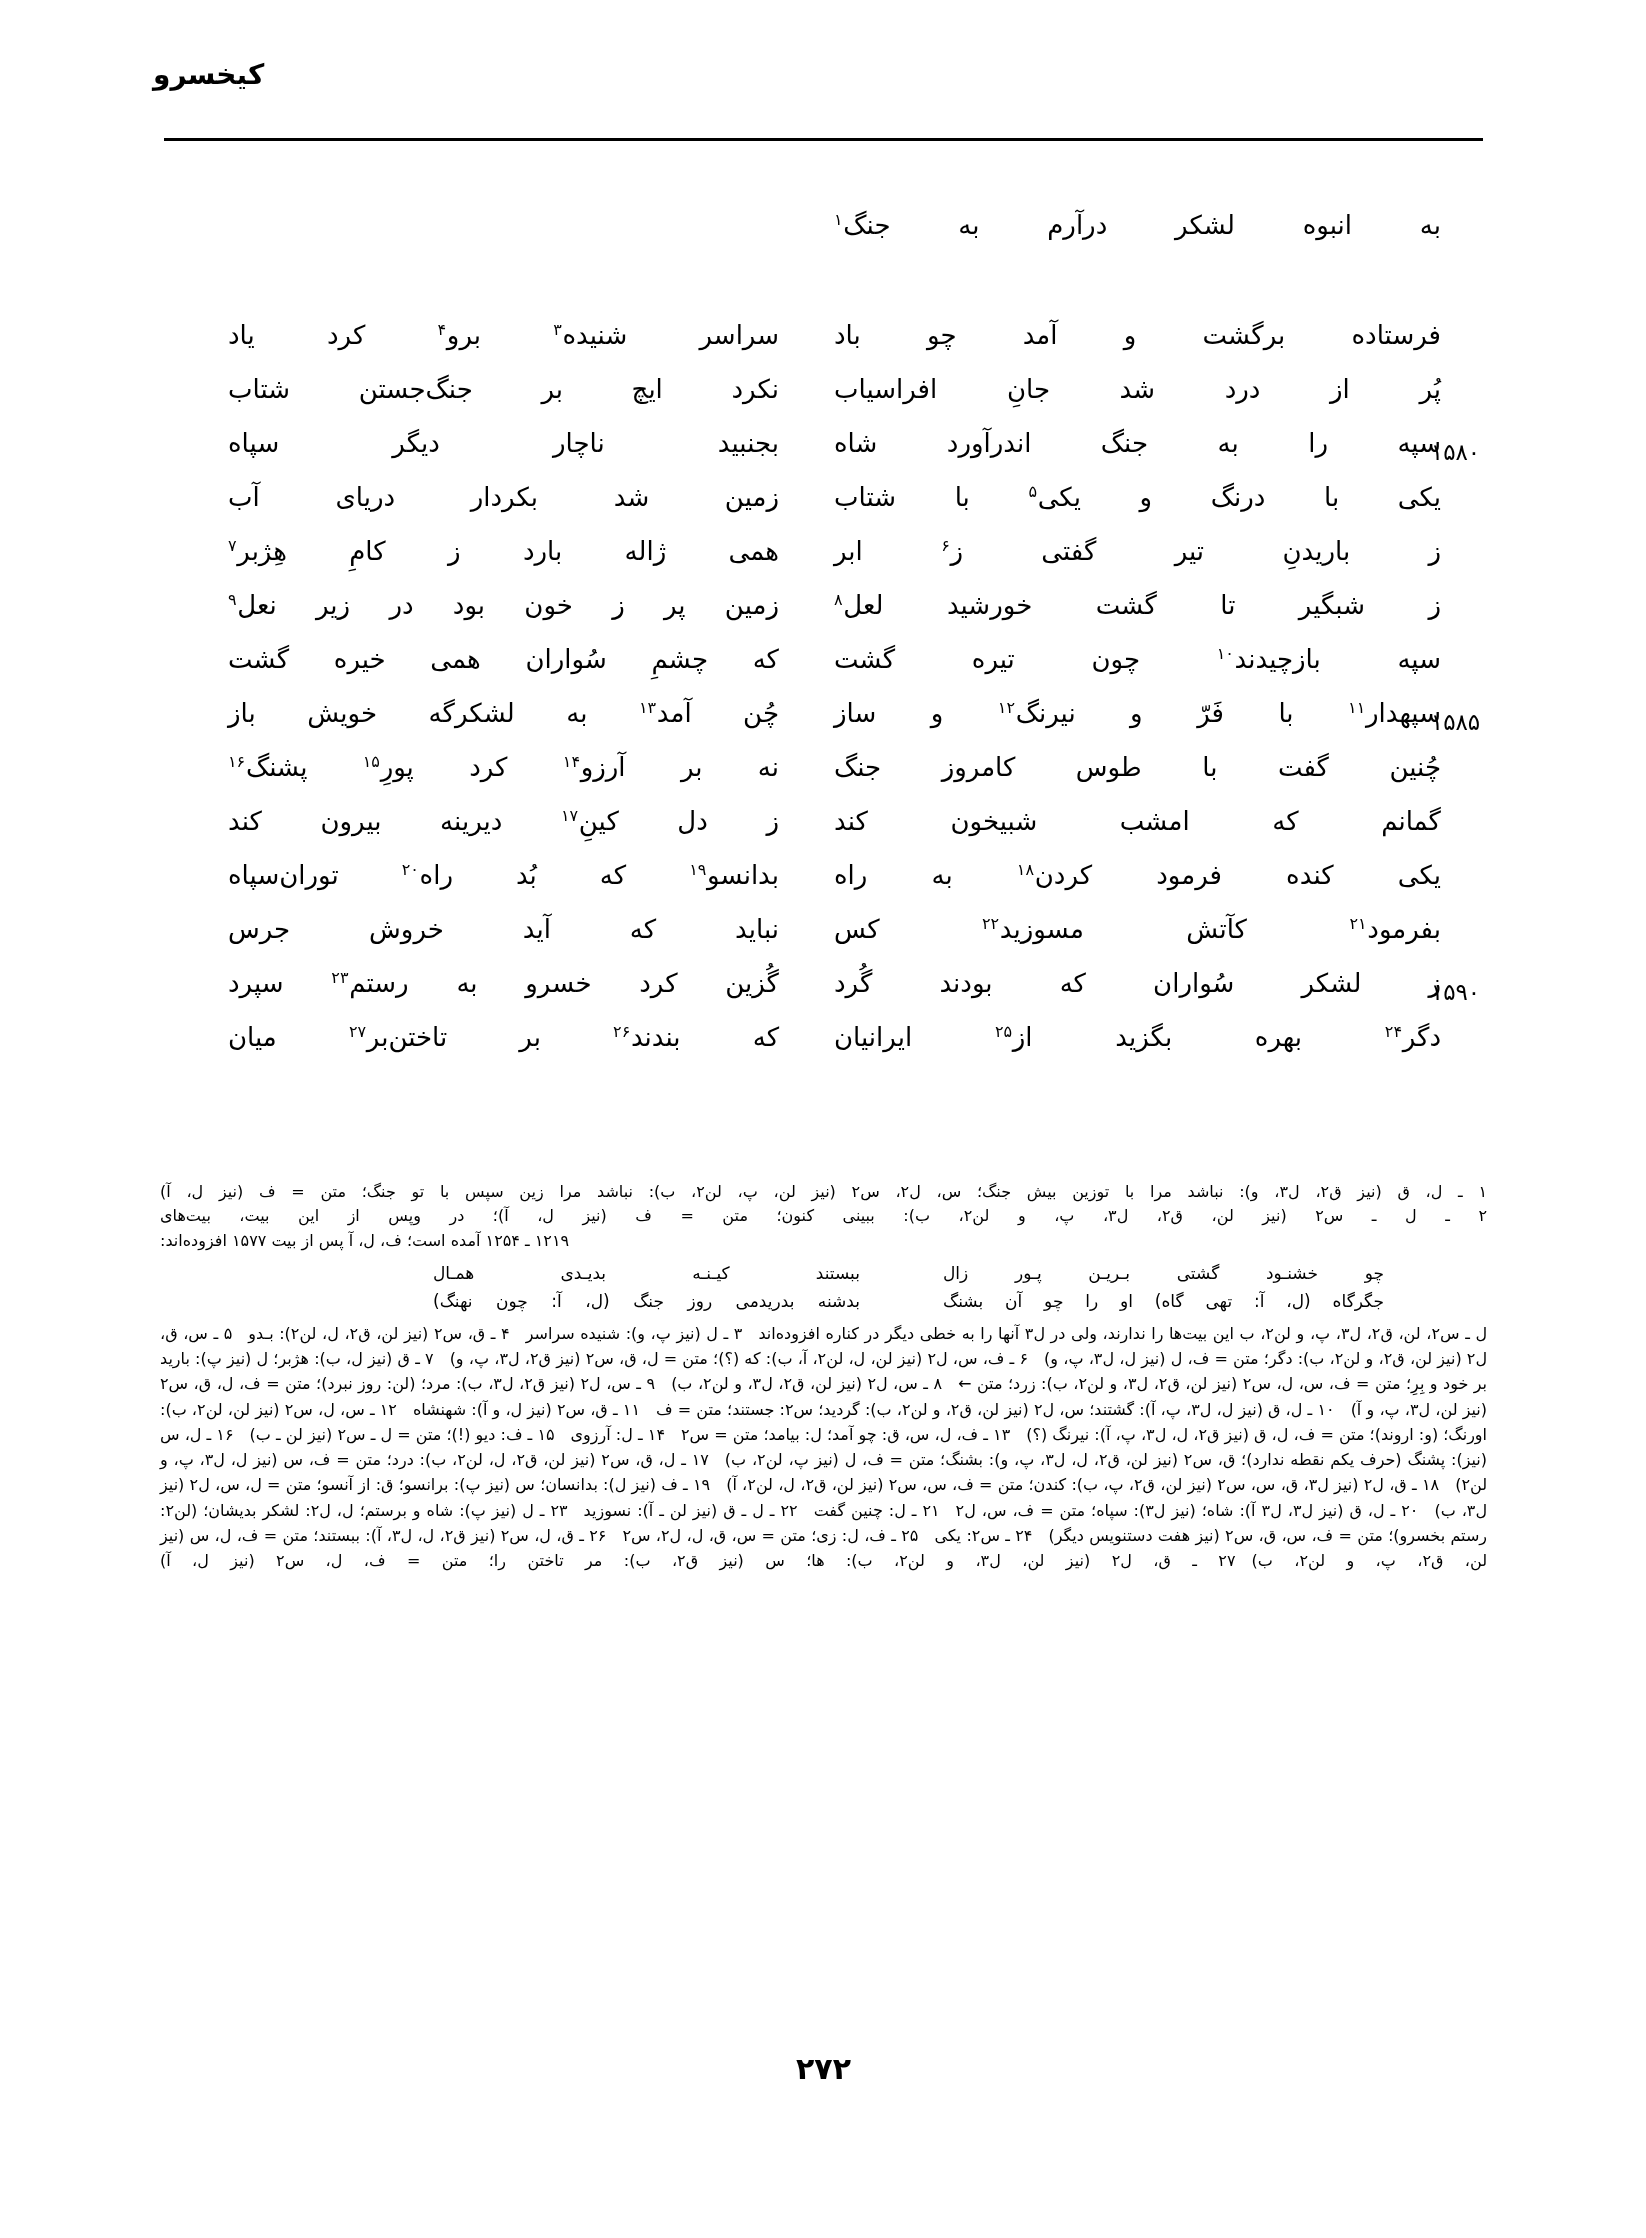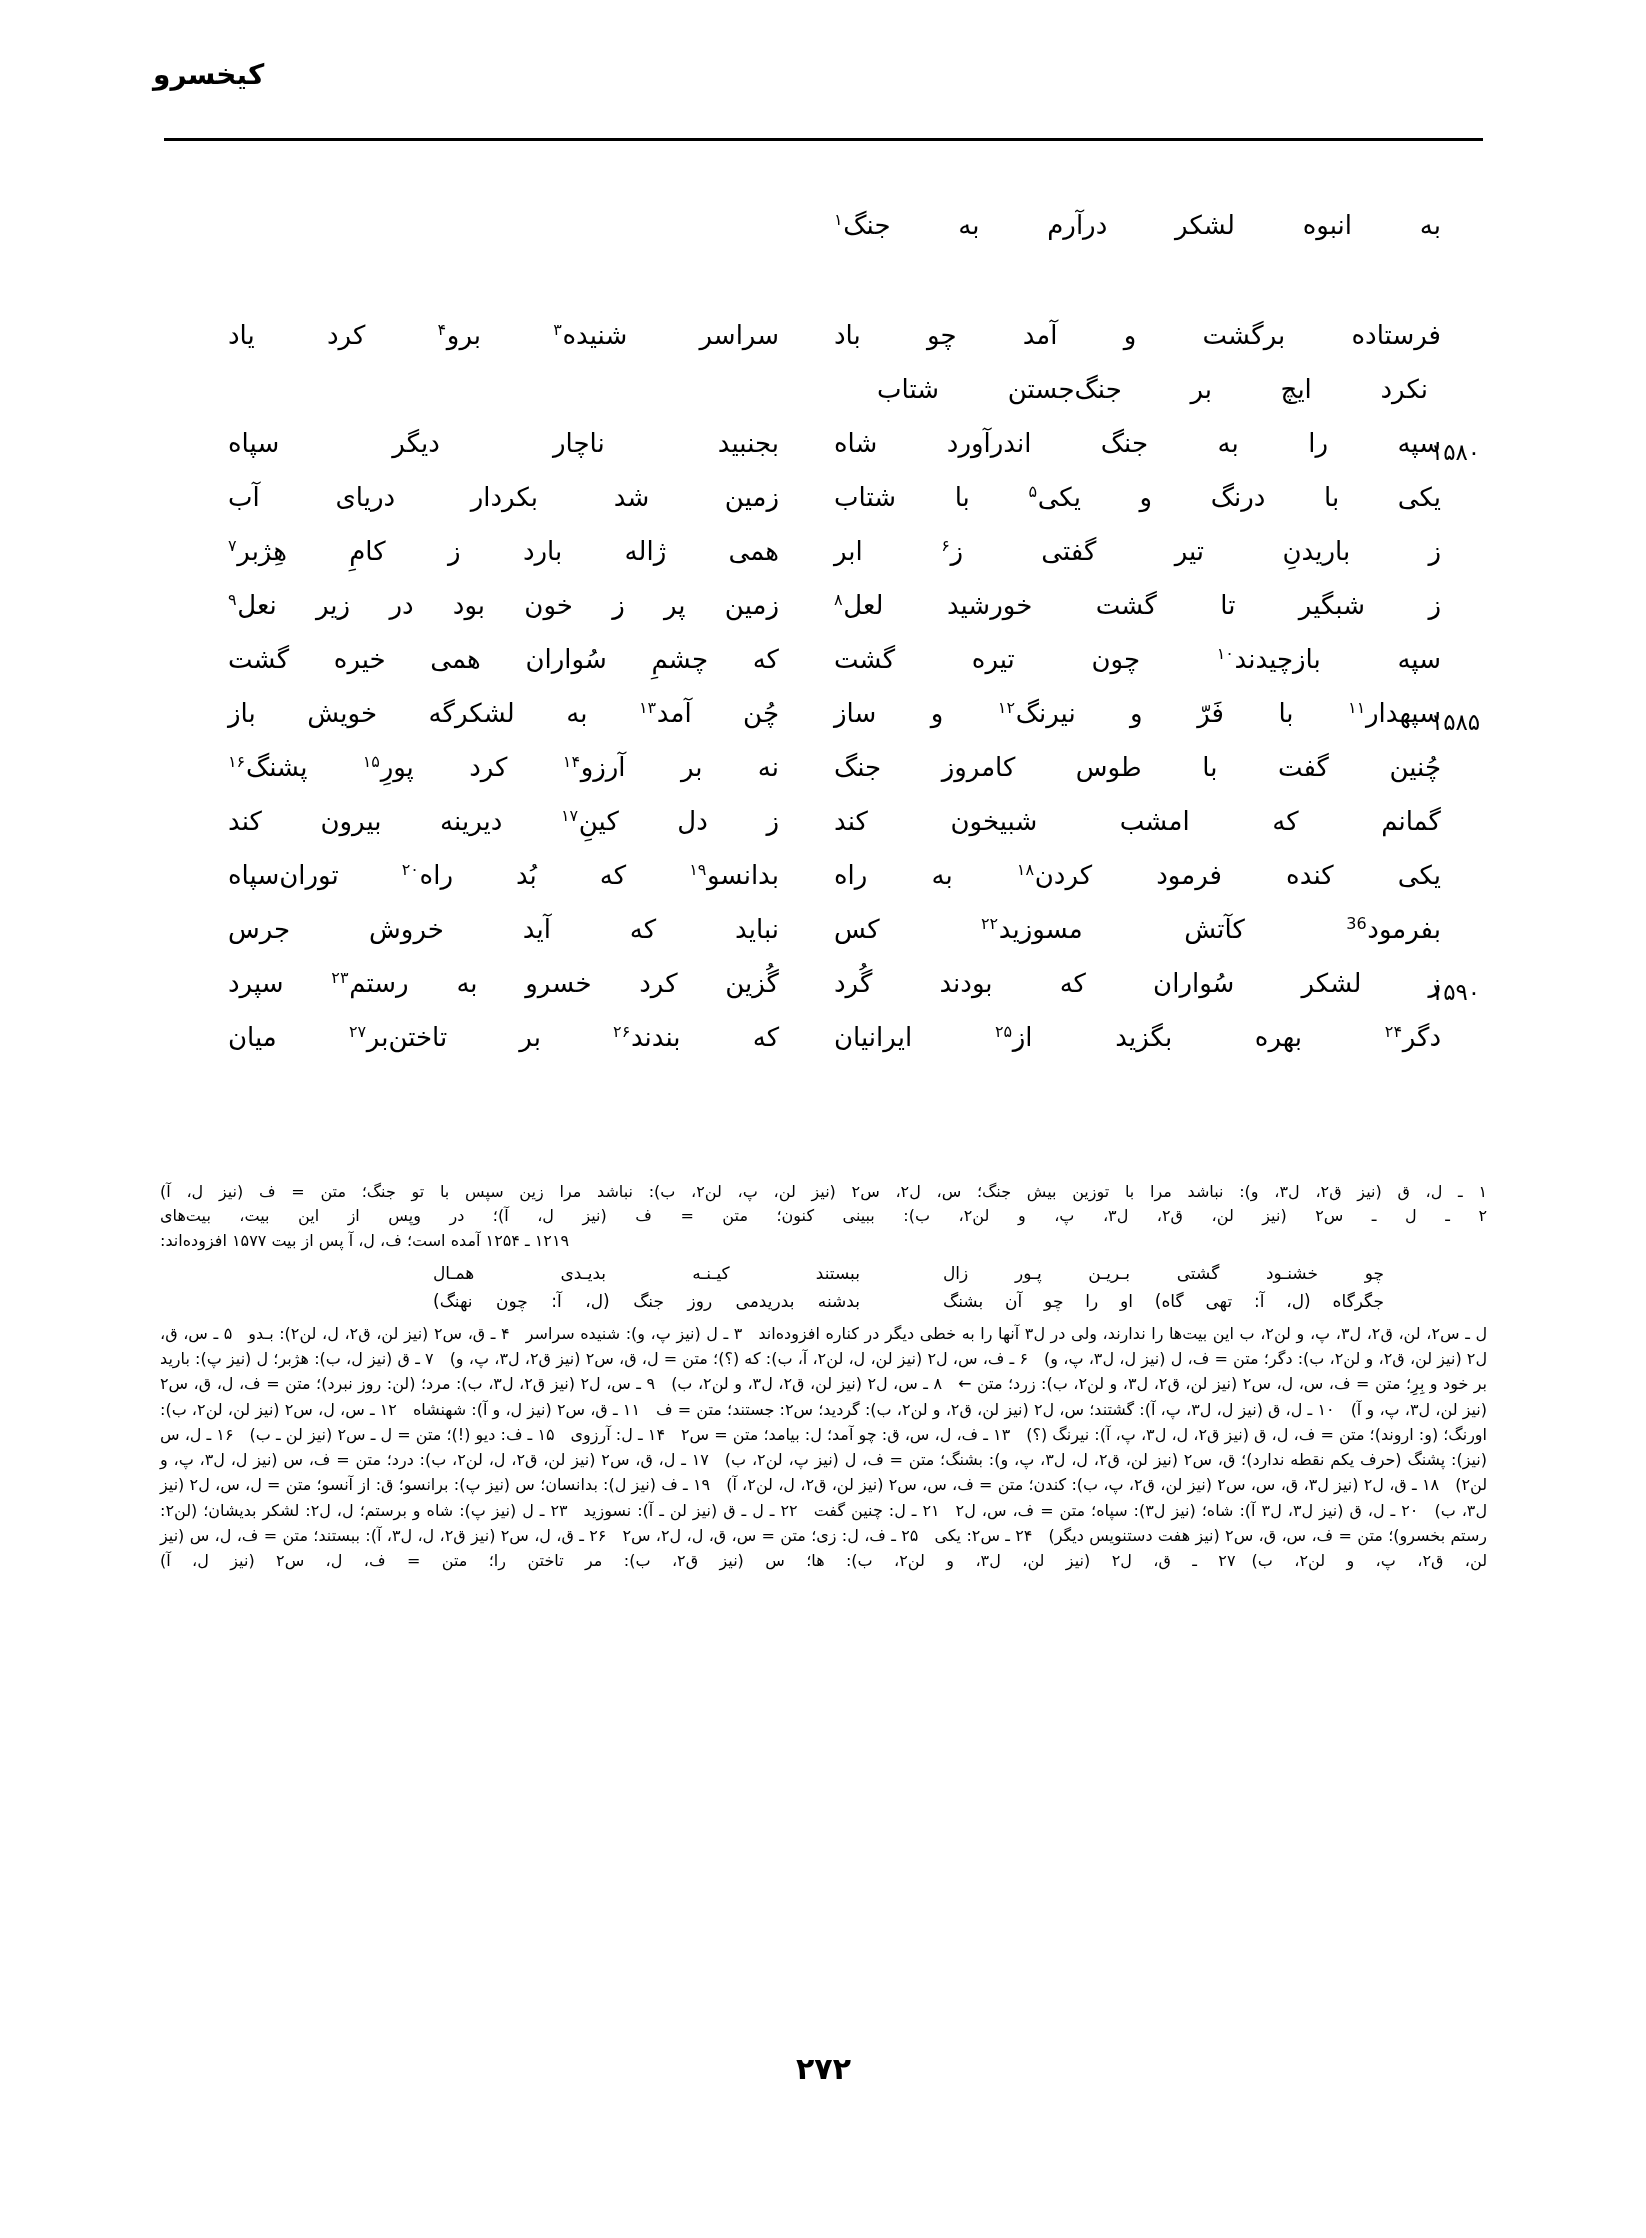--- a/index.html
+++ b/index.html
@@ -173,20 +173,21 @@
         <div class="bnum"></div>
         <div class="mesra mesra-a">به انبوه لشکر درآرم به جنگ<sup class="fn">۱</sup></div>
       </div>
       <div class="bayt">
         <div class="bnum"></div>
         <div class="mesra mesra-a">فرستاده برگشت و آمد چو باد</div>
         <div class="mesra mesra-b">سراسر شنیده<sup class="fn">۳</sup> برو<sup class="fn">۴</sup> کرد یاد</div>
       </div>
       <div class="bayt">
         <div class="bnum"></div>
+        <div class="mesra mesra-a">پُر از درد شد جانِ افراسیاب</div>
         <div class="mesra mesra-b">نکرد ایچ بر جنگ‌جستن شتاب</div>
       </div>
       <div class="bayt">
         <div class="bnum">۱۵۸۰</div>
         <div class="mesra mesra-a">سپه را به جنگ اندرآورد شاه</div>
         <div class="mesra mesra-b">بجنبید ناچار دیگر سپاه</div>
       </div>
       <div class="bayt">
         <div class="bnum"></div>
         <div class="mesra mesra-a">یکی با درنگ و یکی<sup class="fn">۵</sup> با شتاب</div>
@@ -222,21 +223,21 @@
         <div class="mesra mesra-a">گمانم که امشب شبیخون کند</div>
         <div class="mesra mesra-b">ز دل کینِ<sup class="fn">۱۷</sup> دیرینه بیرون کند</div>
       </div>
       <div class="bayt">
         <div class="bnum"></div>
         <div class="mesra mesra-a">یکی کنده فرمود کردن<sup class="fn">۱۸</sup> به راه</div>
         <div class="mesra mesra-b">بدانسو<sup class="fn">۱۹</sup> که بُد راه<sup class="fn">۲۰</sup> توران‌سپاه</div>
       </div>
       <div class="bayt">
         <div class="bnum"></div>
-        <div class="mesra mesra-a">بفرمود<sup class="fn">36</sup> کآتش مسوزید<sup class="fn">۲۲</sup> کس</div>
+        <div class="mesra mesra-a">بفرمود<sup class="fn">۲۱</sup> کآتش مسوزید<sup class="fn">۲۲</sup> کس</div>
         <div class="mesra mesra-b">نباید که آید خروش جرس</div>
       </div>
       <div class="bayt">
         <div class="bnum">۱۵۹۰</div>
         <div class="mesra mesra-a">ز لشکر سُواران که بودند گُرد</div>
         <div class="mesra mesra-b">گُزین کرد خسرو به رستم<sup class="fn">۲۳</sup> سپرد</div>
       </div>
       <div class="bayt">
         <div class="bnum"></div>
         <div class="mesra mesra-a">دگر<sup class="fn">۲۴</sup> بهره بگزید از<sup class="fn">۲۵</sup> ایرانیان</div>

